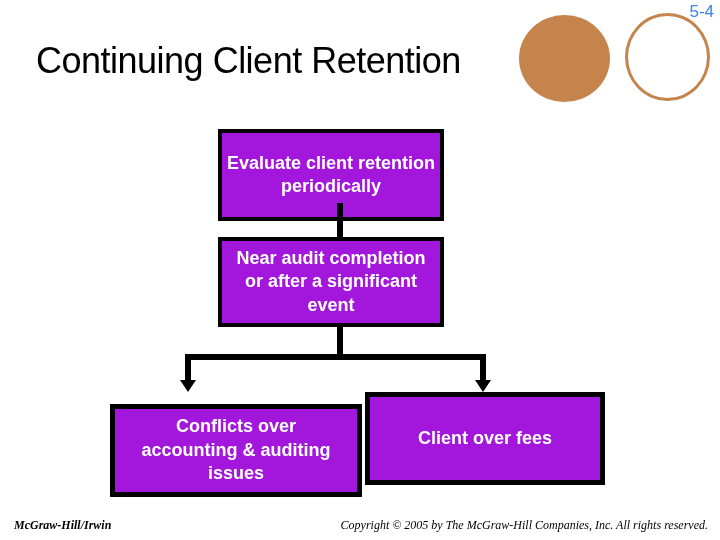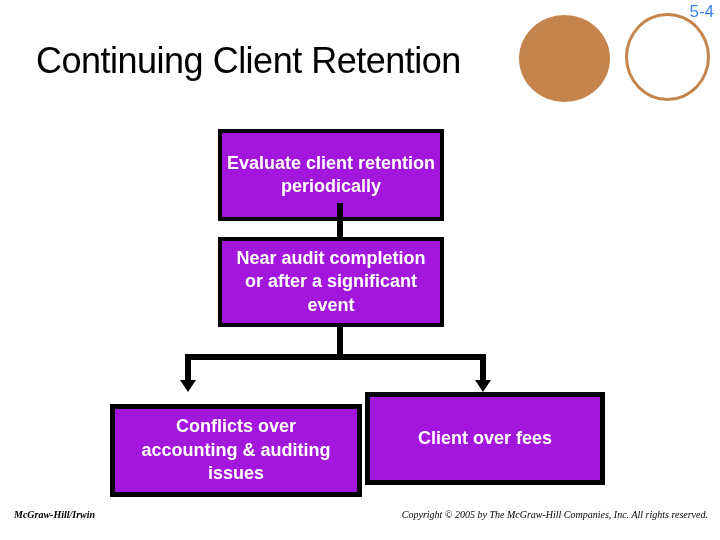--- a/index.html
+++ b/index.html
@@ -75,25 +75,25 @@
     position: absolute;
     width: 0; height: 0;
     border-left: 8px solid transparent;
     border-right: 8px solid transparent;
     border-top: 12px solid var(--connector, #000);
   }
   #arrow-left  { left: 180px; top: 380px; }
   #arrow-right { left: 475px; top: 380px; }
   .footer {
     position: absolute;
-    bottom: 20px;
+    bottom: 7px;
     font-family: "Liberation Serif", serif;
     font-style: italic;
     color: #000;
-    font-size: 10px;
+    font-size: 12px;
   }
   .footer-left  { left: 14px; font-weight: bold; }
   .footer-right { right: 12px; }
 </style>
 </head>
 <body>
 
 <div class="slide">
 
   <div class="page-number">5-4</div>

